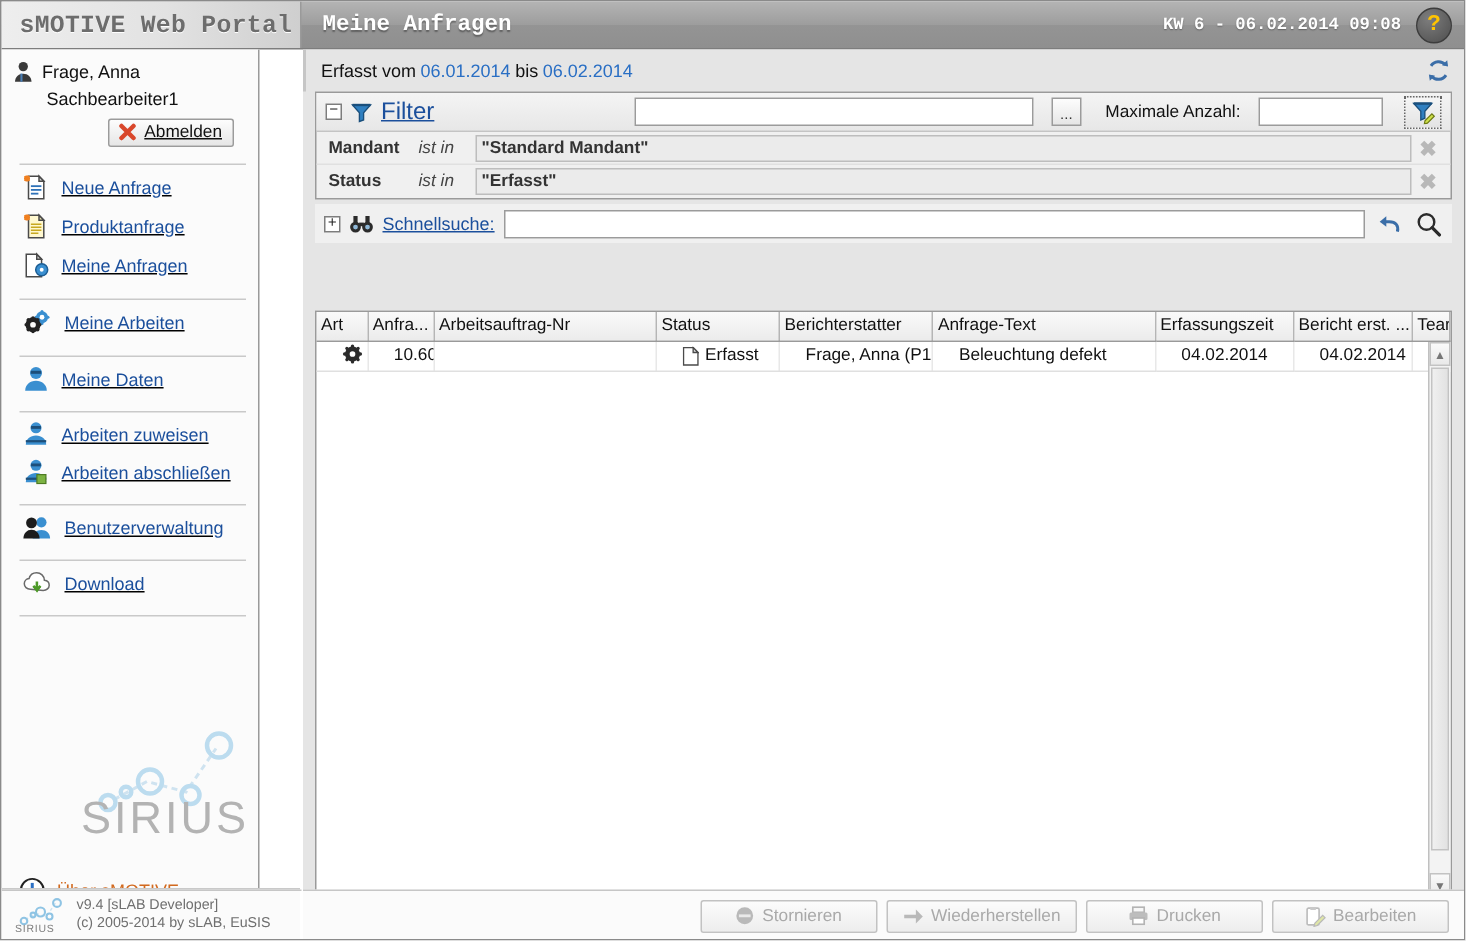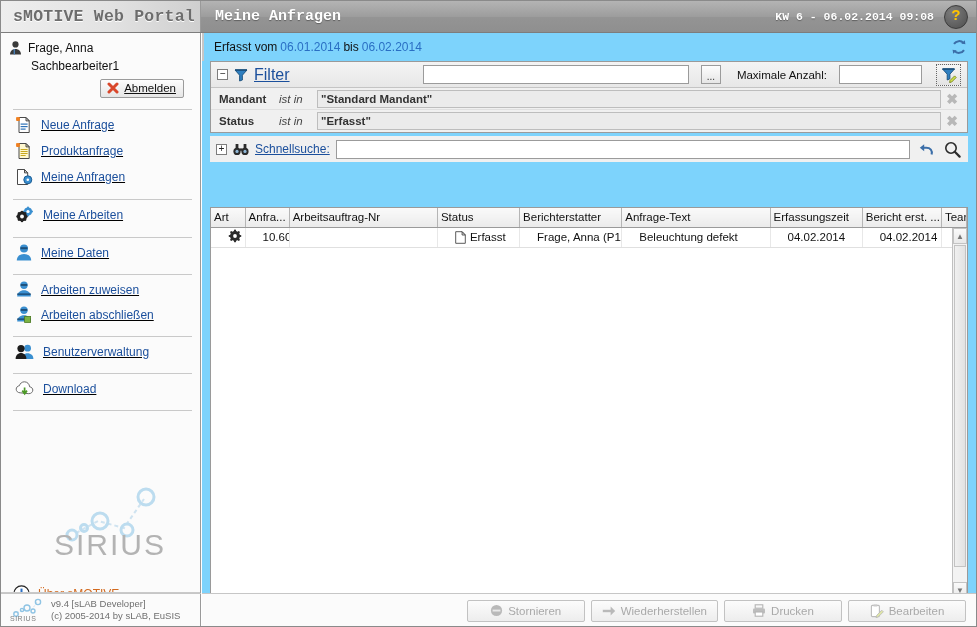--- a/index.html
+++ b/index.html
@@ -49,21 +49,21 @@
     width: 24px; height: 24px; border-radius: 50%;
     background: radial-gradient(circle at 35% 30%, #7d7d7d, #4e4e4e);
     border: 1px solid #3c3c3c;
     display: flex; align-items: center; justify-content: center;
     color: #ffc400; font-weight: bold; font-size: 15px;
     cursor: pointer;
   }
 
   
   .sidebar {
-    position: absolute; left: 0; top: 32px; width: 200px; height: 594px;
+    position: absolute; left: 0; top: 32px; width: 172px; height: 594px;
     background: #fbfbfb;
     border-right: 1px solid #9a9a9a;
   }
   .user-block { padding: 8px 10px 4px 8px; }
   .user-row { display: flex; align-items: center; gap: 6px; color: #111; font-size: 12px; }
   .user-role { padding-left: 22px; color: #111; font-size: 12px; margin-top: 4px; }
   .logout-wrap { display: flex; justify-content: flex-end; padding: 6px 6px 0 0; }
   .logout-btn {
     display: inline-flex; align-items: center; gap: 5px;
     padding: 2px 7px 3px 6px;
@@ -95,21 +95,21 @@
     position: absolute; left: 0; bottom: 0; width: 199px; height: 35px;
     border-top: 1px solid #c9c9c9;
     display: flex; align-items: center; gap: 8px; padding-left: 8px;
     background: #fbfbfb;
   }
   .foot-text { color: #6f6f6f; font-size: 9.5px; line-height: 12px; }
 
   
   .main {
     position: absolute; left: 201px; top: 32px; width: 774px; height: 594px;
-    background: #7dd3fc;
+    background: #e5e5e5;
   }
   .erfasst-bar {
     position: relative; height: 28px; display: flex; align-items: center;
     padding-left: 10px; font-size: 12px; color: #111;
     border-left: 2px solid #c6c6c6;
   }
   .erfasst-bar .blue { color: #2a6fc4; padding: 0 3px; }
   .refresh-ico {
     position: absolute; right: 8px; top: 5px; width: 18px; height: 18px;
     cursor: pointer;

